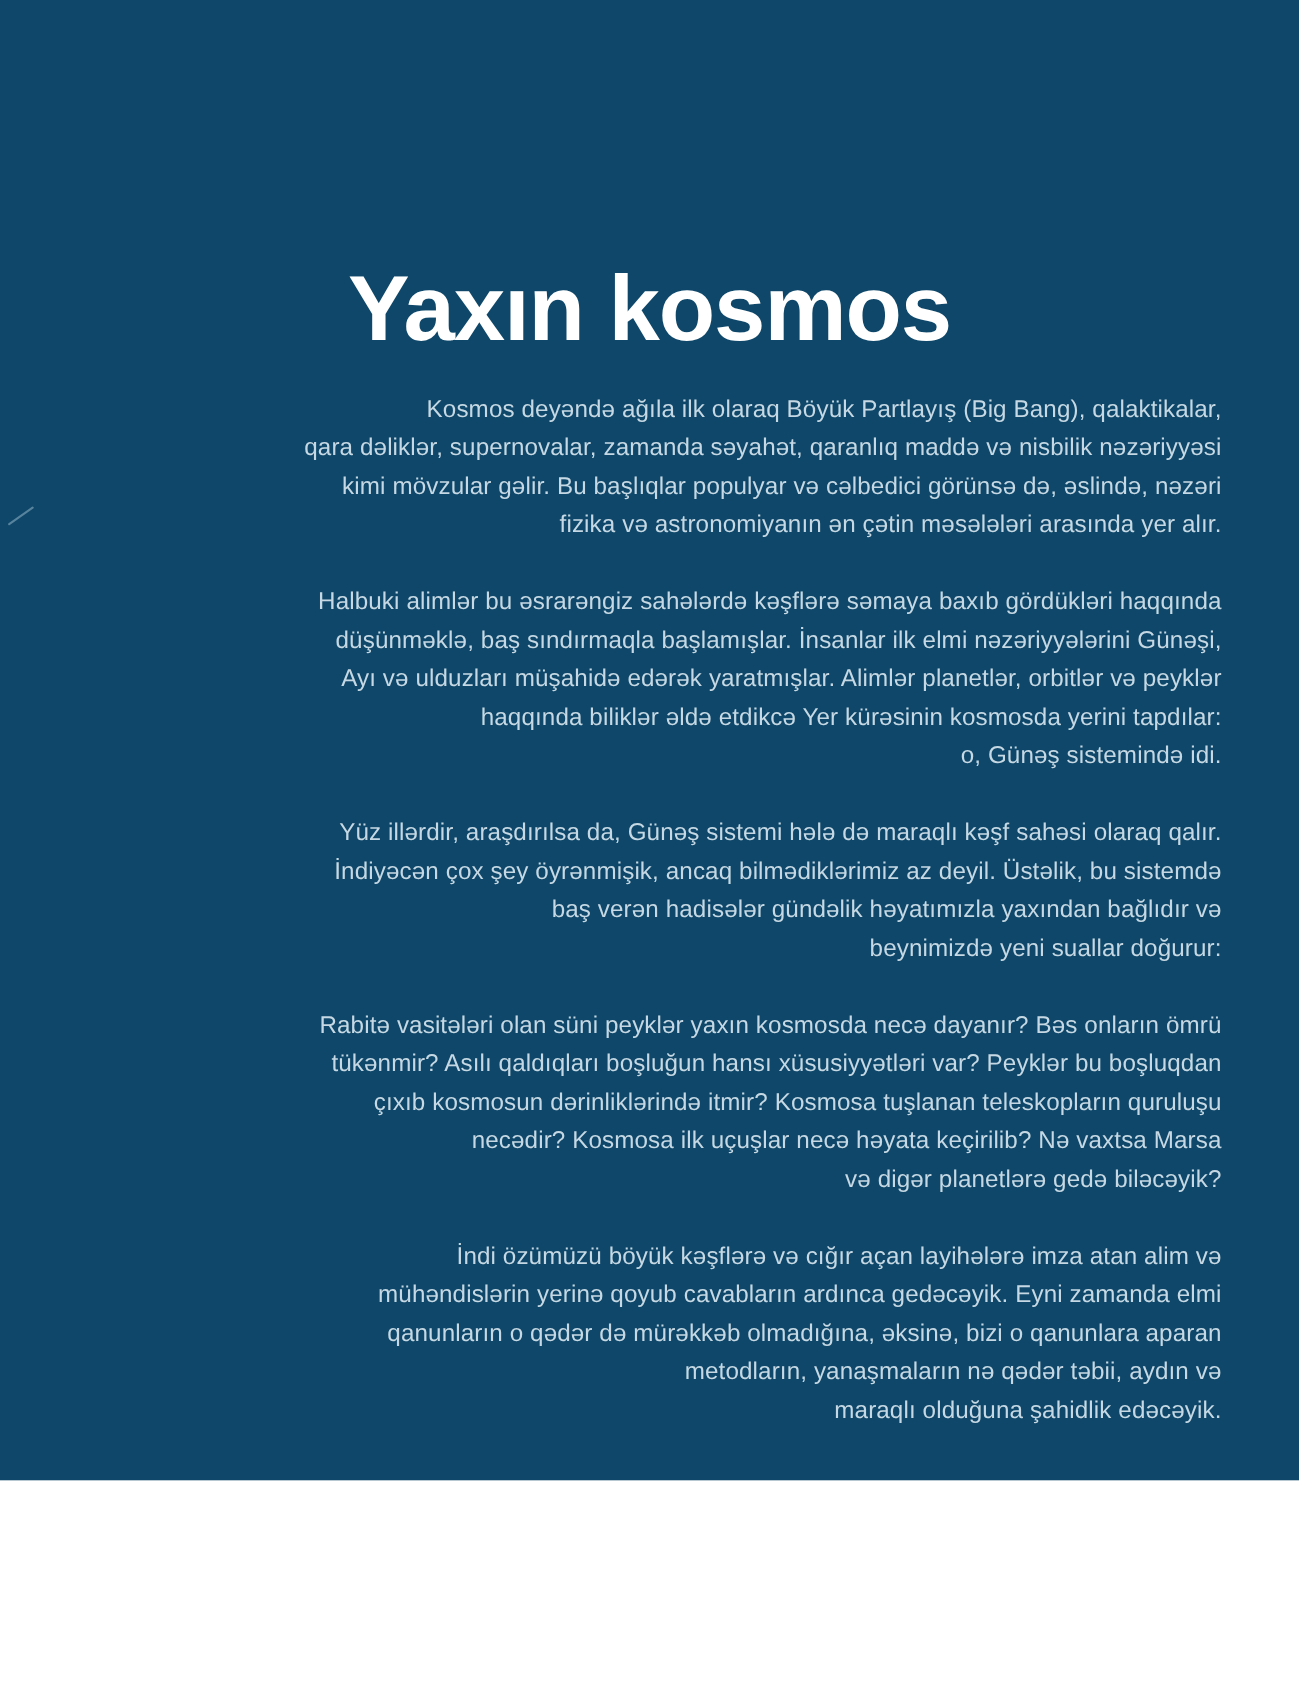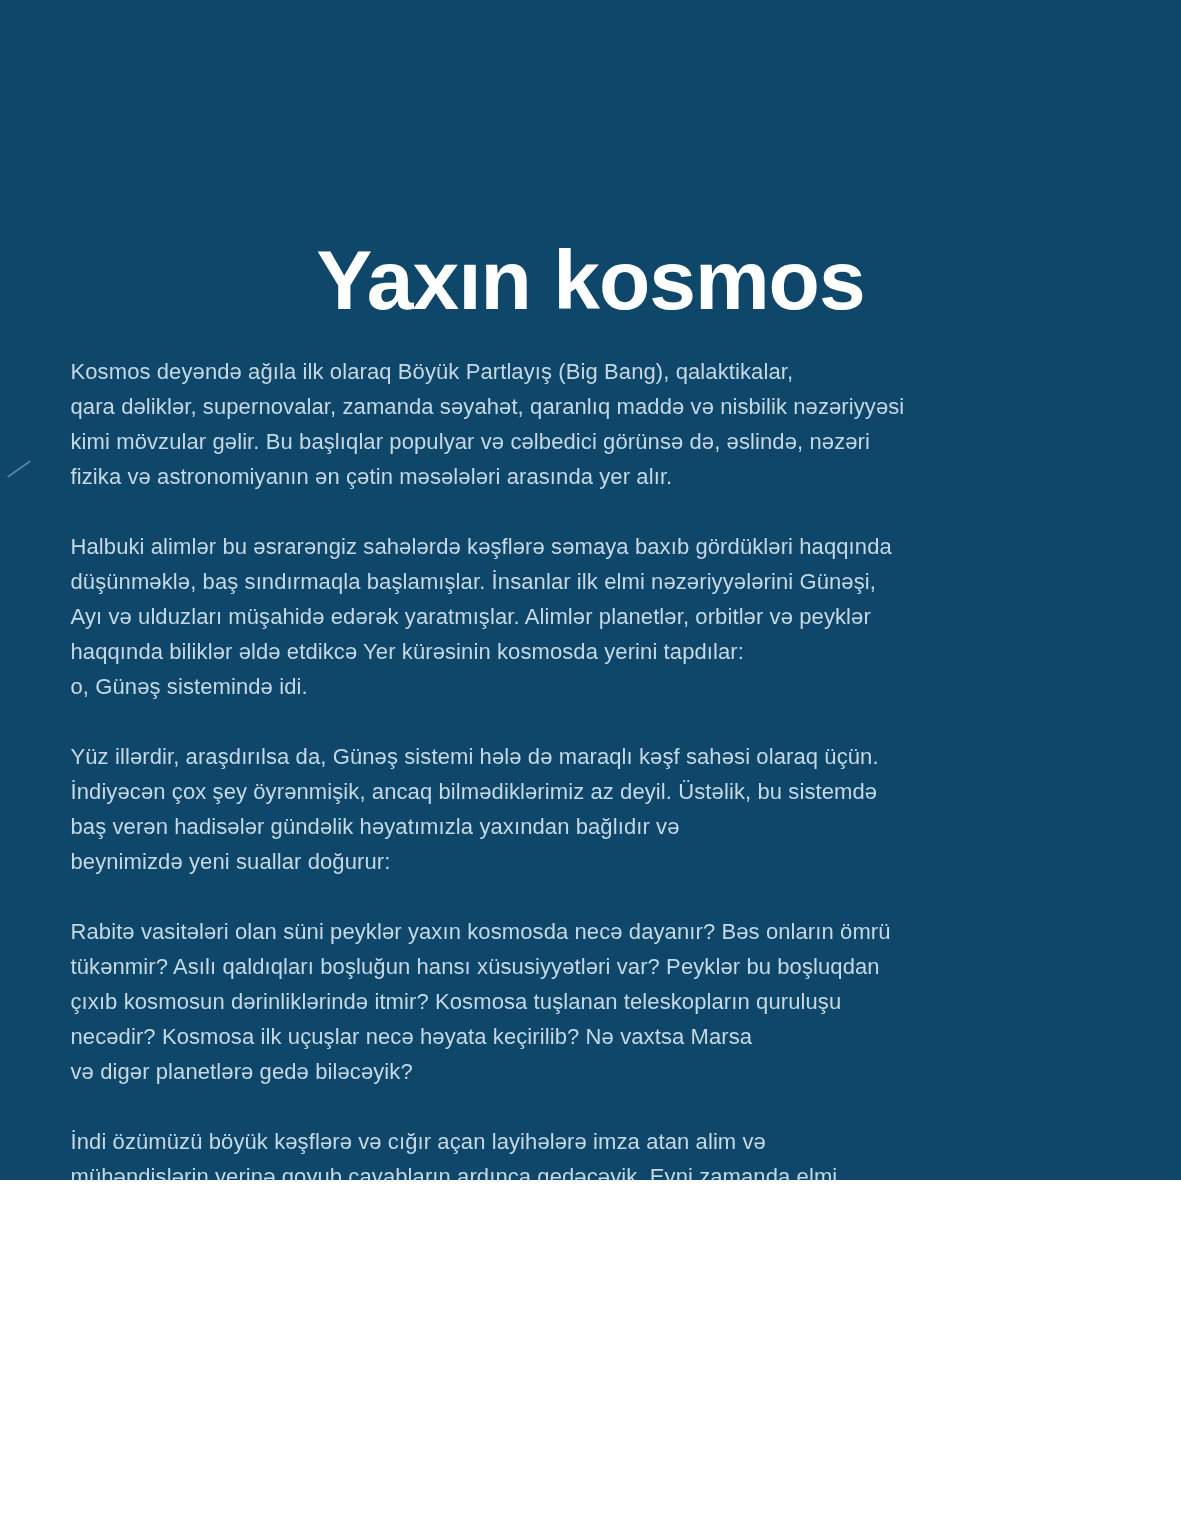--- a/index.html
+++ b/index.html
@@ -1,36 +1,36 @@
 <!DOCTYPE html>
 <html><head>
 <meta charset="utf-8">
 <style>
   html, body { margin: 0; padding: 0; }
   .page {
     position: relative;
     width: 1181px;
-    height: 1180px;
+    height: 1346px;
     background: #0e4769;
     font-family: "Liberation Sans", sans-serif;
     overflow: hidden;
   }
   .title {
     margin: 238px 0 32px 0;
     text-align: center;
     font-size: 84px;
     line-height: 1;
     font-weight: 800;
     letter-spacing: -1px;
     color: #ffffff;
   }
   .body-text {
     width: 1040px;
     margin: 0 auto;
-    text-align: left;
+    text-align: right;
   }
   .para {
     white-space: pre-line;
     font-size: 22px;
     line-height: 35px;
     font-weight: 400;
     letter-spacing: 0.1px;
     margin: 0 0 35px 0;
     color: inherit;
   }
@@ -54,21 +54,21 @@
   <div class="body-text">
     <p class="para">Kosmos deyəndə ağıla ilk olaraq Böyük Partlayış (Big Bang), qalaktikalar,
 qara dəliklər, supernovalar, zamanda səyahət, qaranlıq maddə və nisbilik nəzəriyyəsi
 kimi mövzular gəlir. Bu başlıqlar populyar və cəlbedici görünsə də, əslində, nəzəri
 fizika və astronomiyanın ən çətin məsələləri arasında yer alır.</p>
     <p class="para">Halbuki alimlər bu əsrarəngiz sahələrdə kəşflərə səmaya baxıb gördükləri haqqında
 düşünməklə, baş sındırmaqla başlamışlar. İnsanlar ilk elmi nəzəriyyələrini Günəşi,
 Ayı və ulduzları müşahidə edərək yaratmışlar. Alimlər planetlər, orbitlər və peyklər
 haqqında biliklər əldə etdikcə Yer kürəsinin kosmosda yerini tapdılar:
 o, Günəş sistemində idi.</p>
-    <p class="para">Yüz illərdir, araşdırılsa da, Günəş sistemi hələ də maraqlı kəşf sahəsi olaraq üçün.
+    <p class="para">Yüz illərdir, araşdırılsa da, Günəş sistemi hələ də maraqlı kəşf sahəsi olaraq qalır.
 İndiyəcən çox şey öyrənmişik, ancaq bilmədiklərimiz az deyil. Üstəlik, bu sistemdə
 baş verən hadisələr gündəlik həyatımızla yaxından bağlıdır və
 beynimizdə yeni suallar doğurur:</p>
     <p class="para">Rabitə vasitələri olan süni peyklər yaxın kosmosda necə dayanır? Bəs onların ömrü
 tükənmir? Asılı qaldıqları boşluğun hansı xüsusiyyətləri var? Peyklər bu boşluqdan
 çıxıb kosmosun dərinliklərində itmir? Kosmosa tuşlanan teleskopların quruluşu
 necədir? Kosmosa ilk uçuşlar necə həyata keçirilib? Nə vaxtsa Marsa
 və digər planetlərə gedə biləcəyik?</p>
     <p class="para">İndi özümüzü böyük kəşflərə və cığır açan layihələrə imza atan alim və
 mühəndislərin yerinə qoyub cavabların ardınca gedəcəyik. Eyni zamanda elmi

